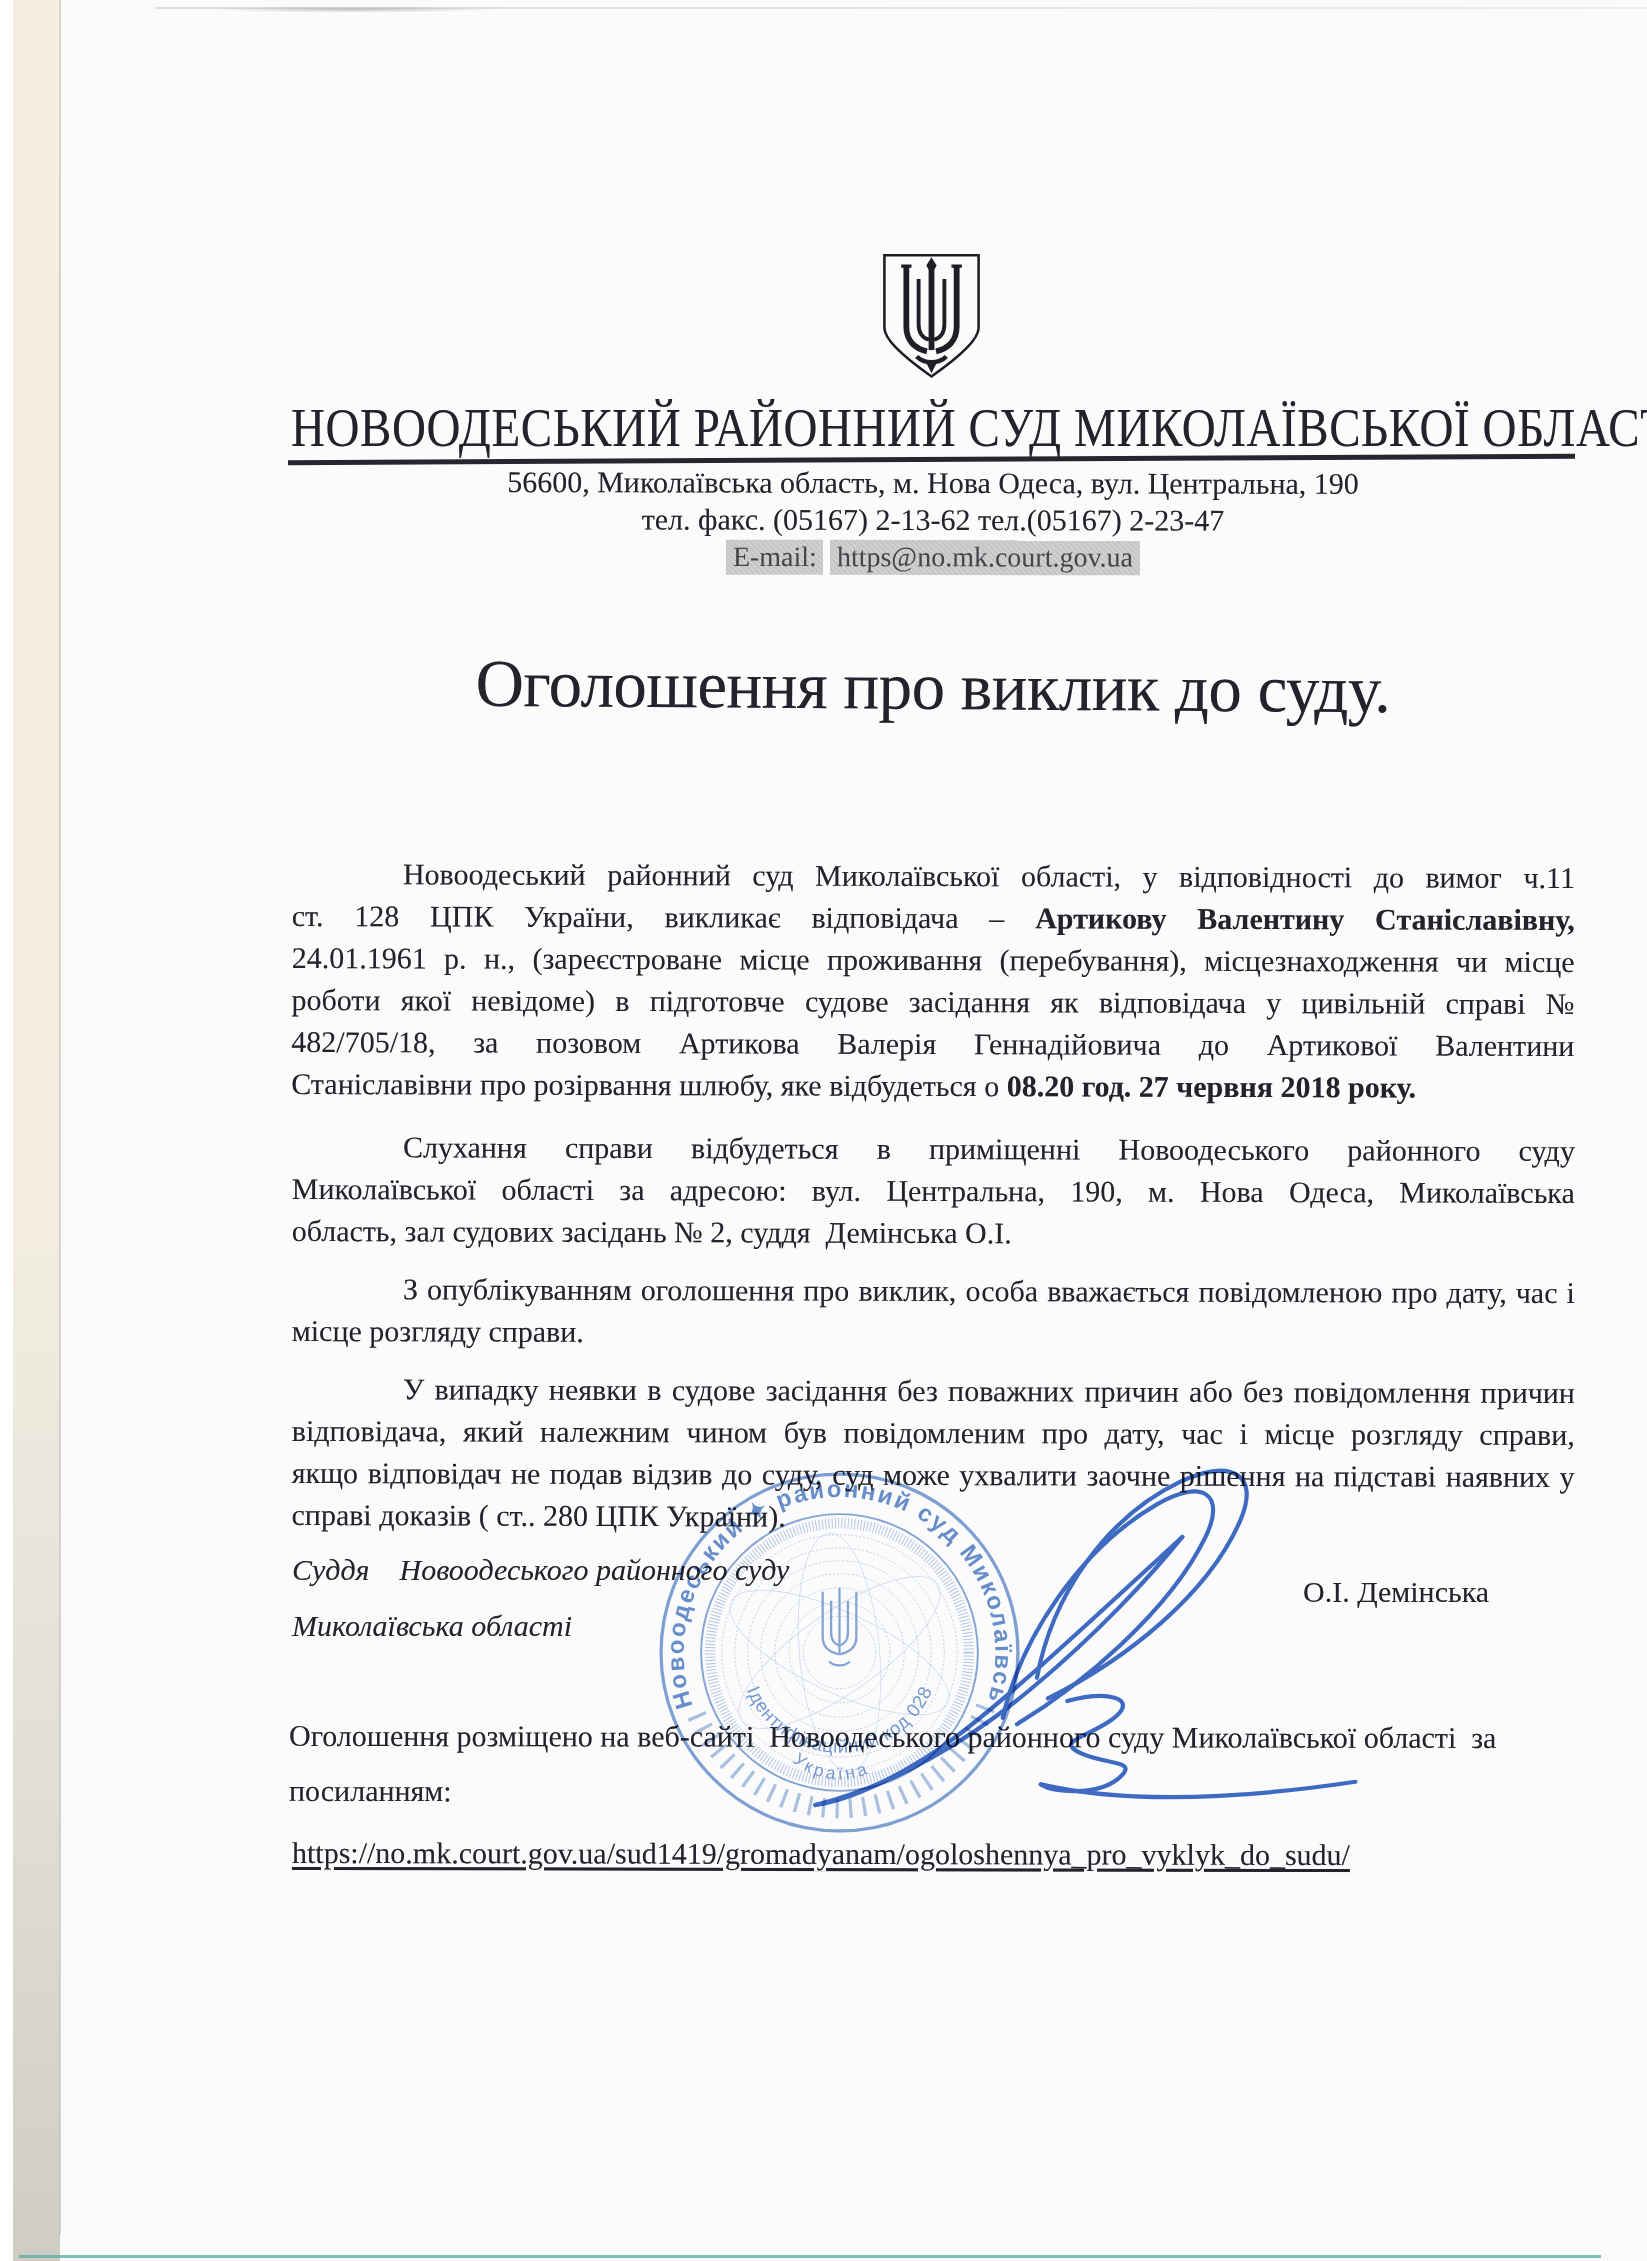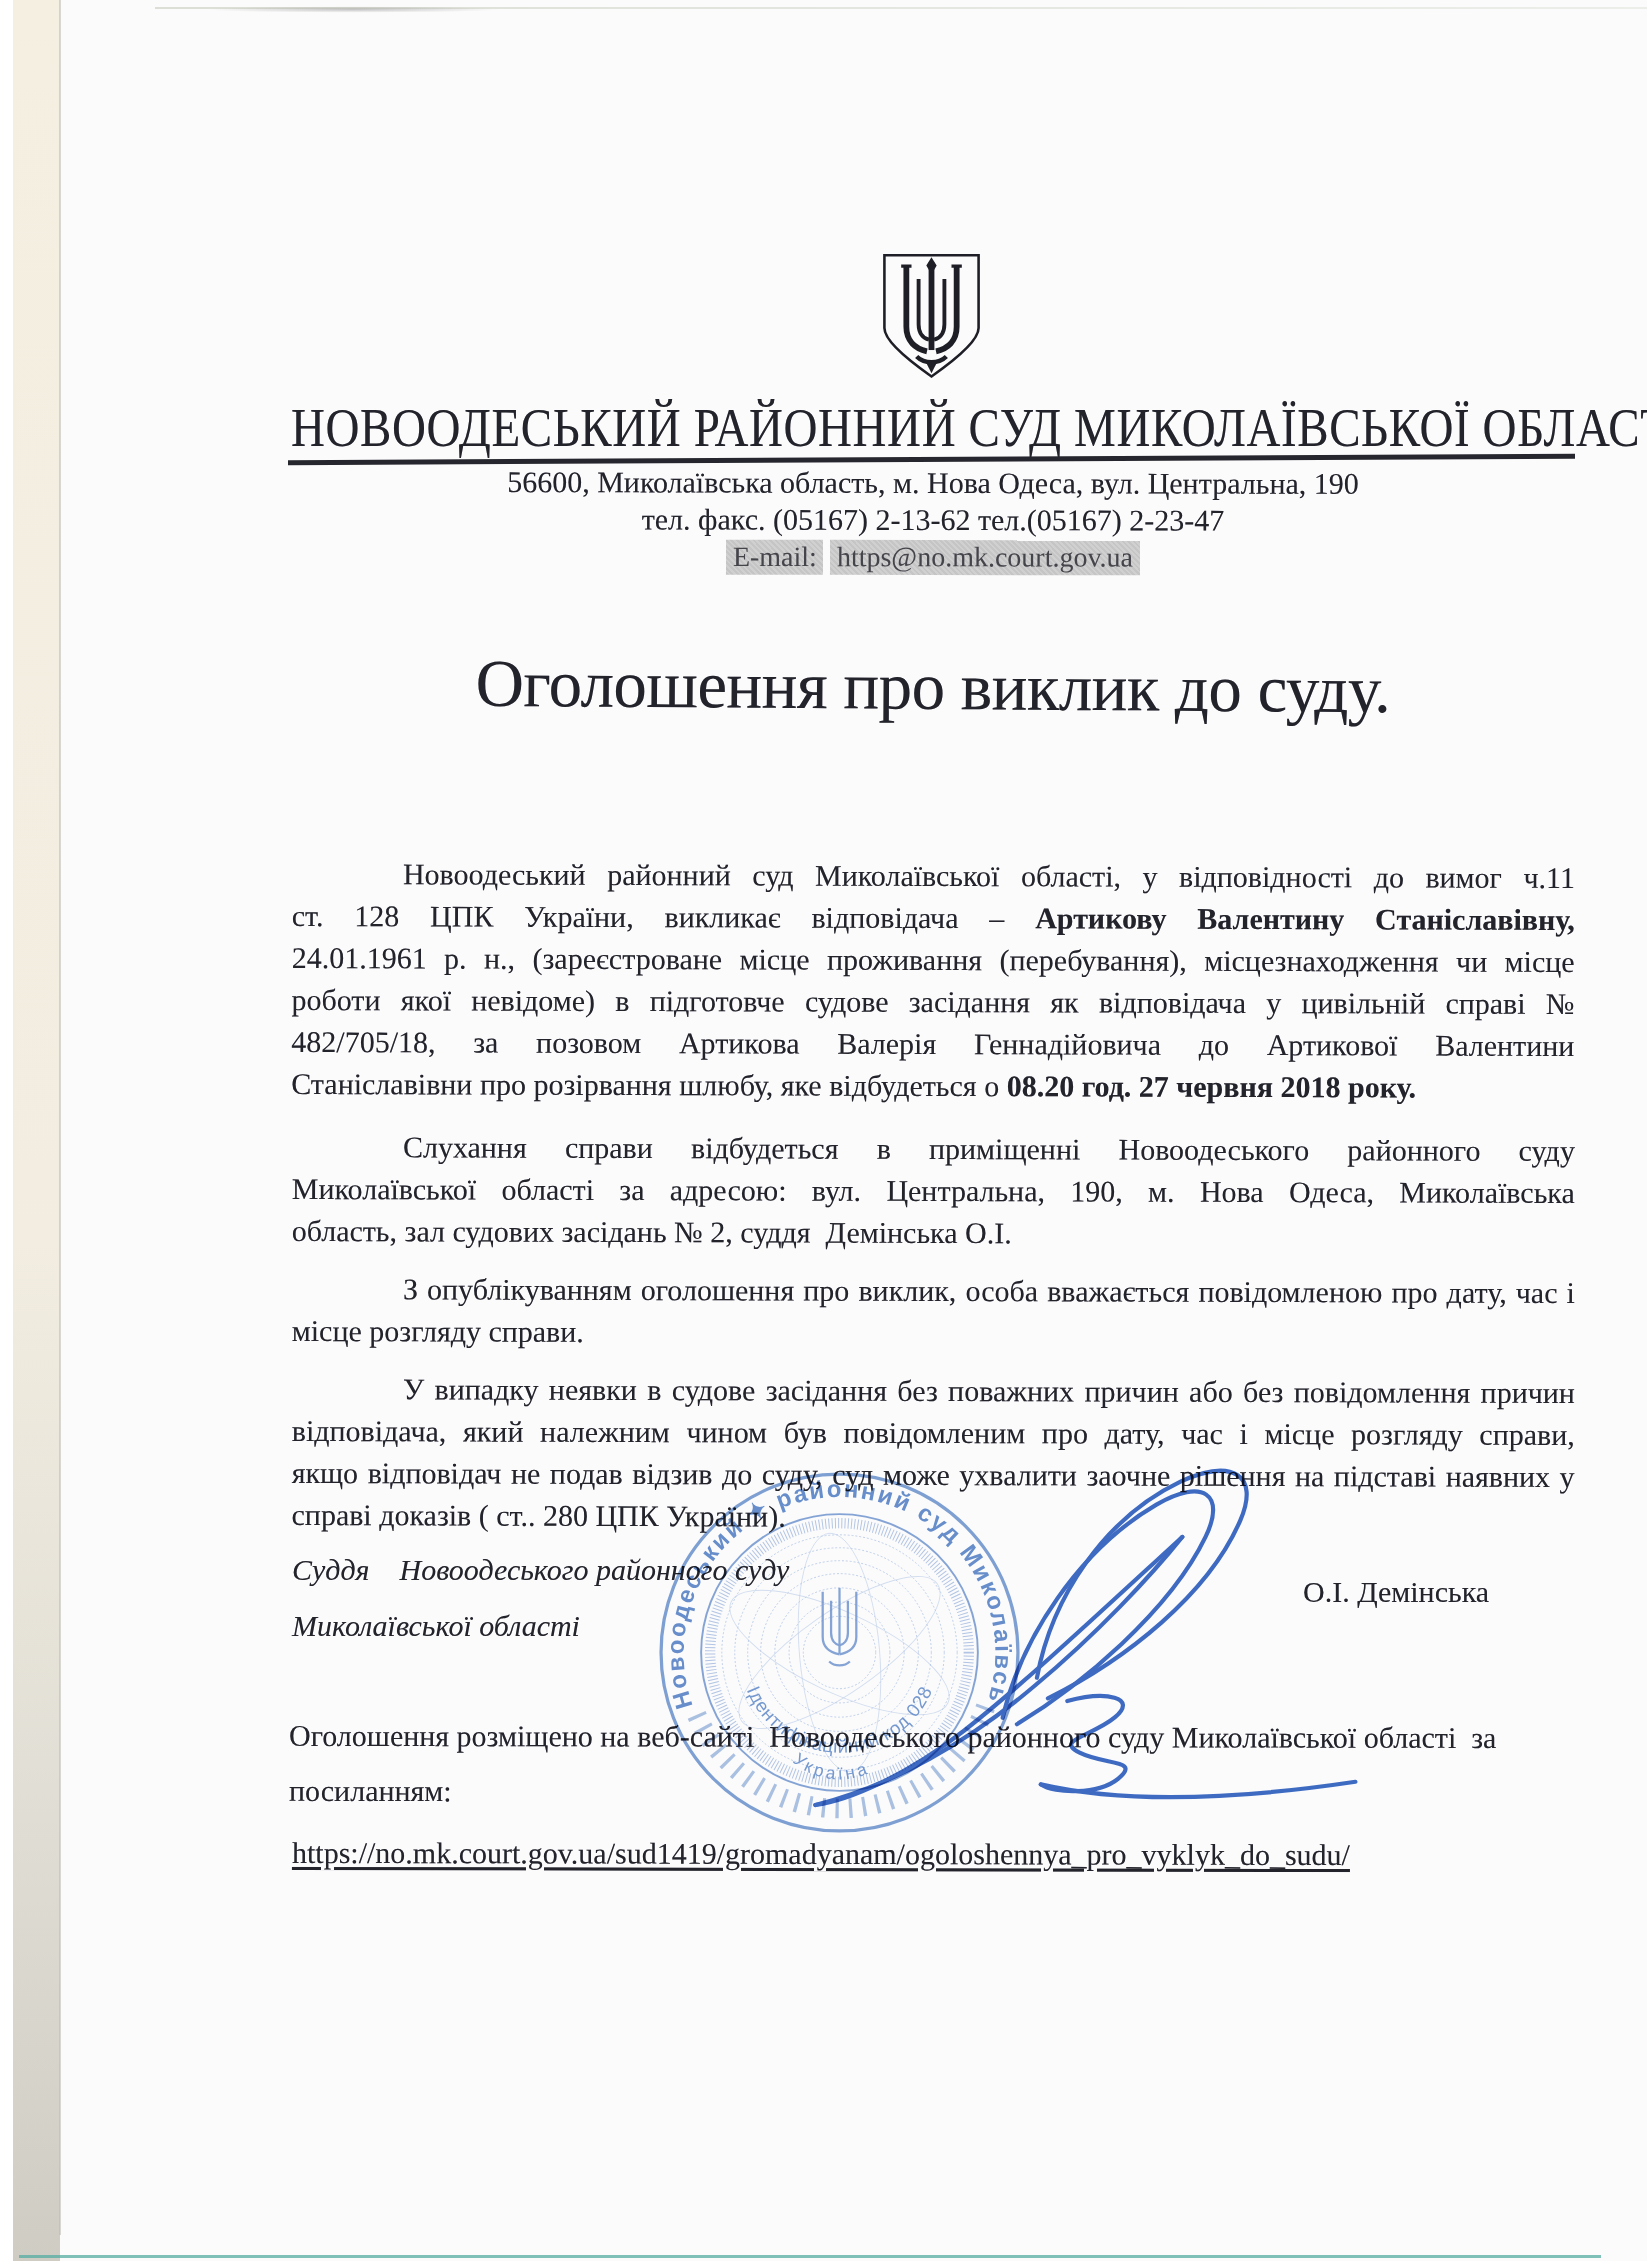--- a/index.html
+++ b/index.html
@@ -102,21 +102,21 @@
   </div>
 
   <div class="abs para ink" style="top:1368px;">
     <div class="bline jline indent">У випадку неявки в судове засідання без поважних причин або без повідомлення причин</div>
     <div class="bline jline">відповідача, який   належним чином був   повідомленим про дату, час і місце розгляду справи,</div>
     <div class="bline jline">якщо відповідач не подав відзив до суду, суд може ухвалити заочне рішення на підставі наявних у</div>
     <div class="bline">справі доказів ( ст.. 280 ЦПК України).</div>
   </div>
 
   <div class="abs sigline ink" style="top:1550px;">Суддя    Новоодеського районного суду</div>
-  <div class="abs sigline ink" style="top:1606px;">Миколаївської області</div>
+  <div class="abs sigline ink" style="top:1606px;">Миколаївська області</div>
   <div class="abs judge ink" style="top:1572px;">О.І. Демінська</div>
 
   <div class="abs footline ink" style="top:1717px;">Оголошення розміщено на веб-сайті  Новоодеського районного суду Миколаївської області  за</div>
   <div class="abs footline ink" style="top:1772px;">посиланням:</div>
   <div class="abs url ink" style="top:1834px;">https://no.mk.court.gov.ua/sud1419/gromadyanam/ogoloshennya_pro_vyklyk_do_sudu/</div>
 
   <svg class="abs stamp-svg" width="375" height="375" viewBox="-290 -290 580 580">
     <g stroke="#5d88c9" fill="none">
       <circle r="276" stroke-width="5" opacity=".85"></circle>
       <circle r="214" stroke-width="3" opacity=".8"></circle>

